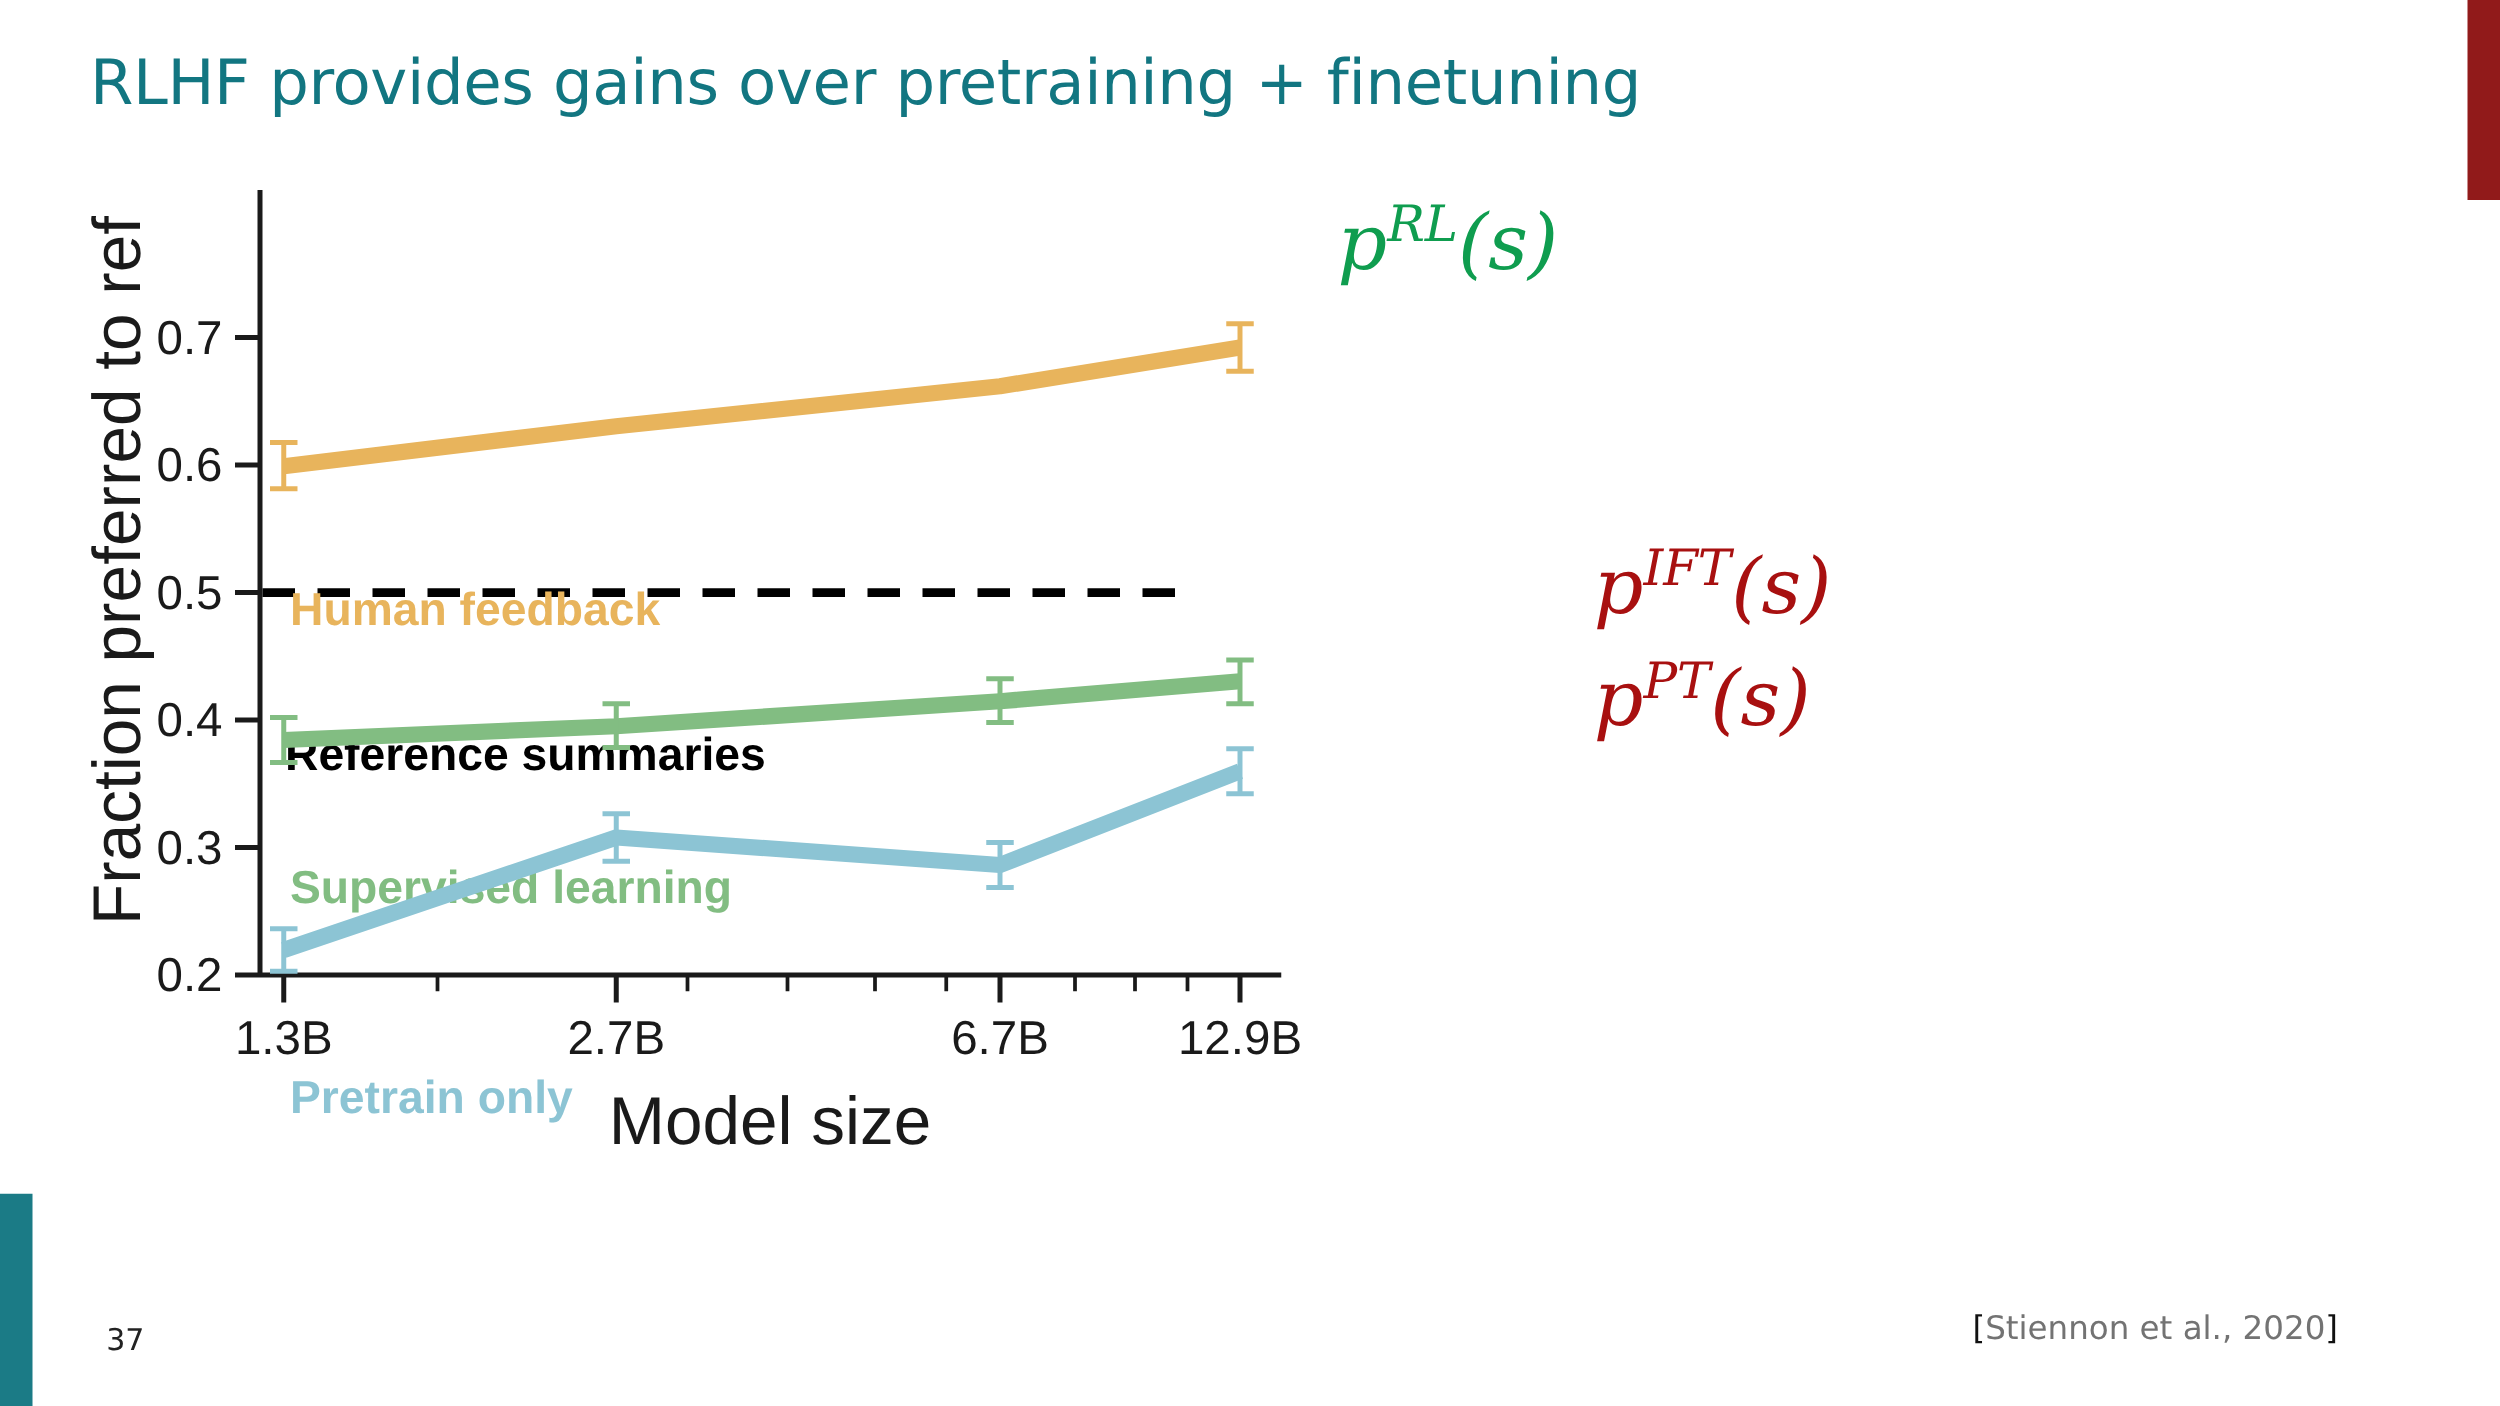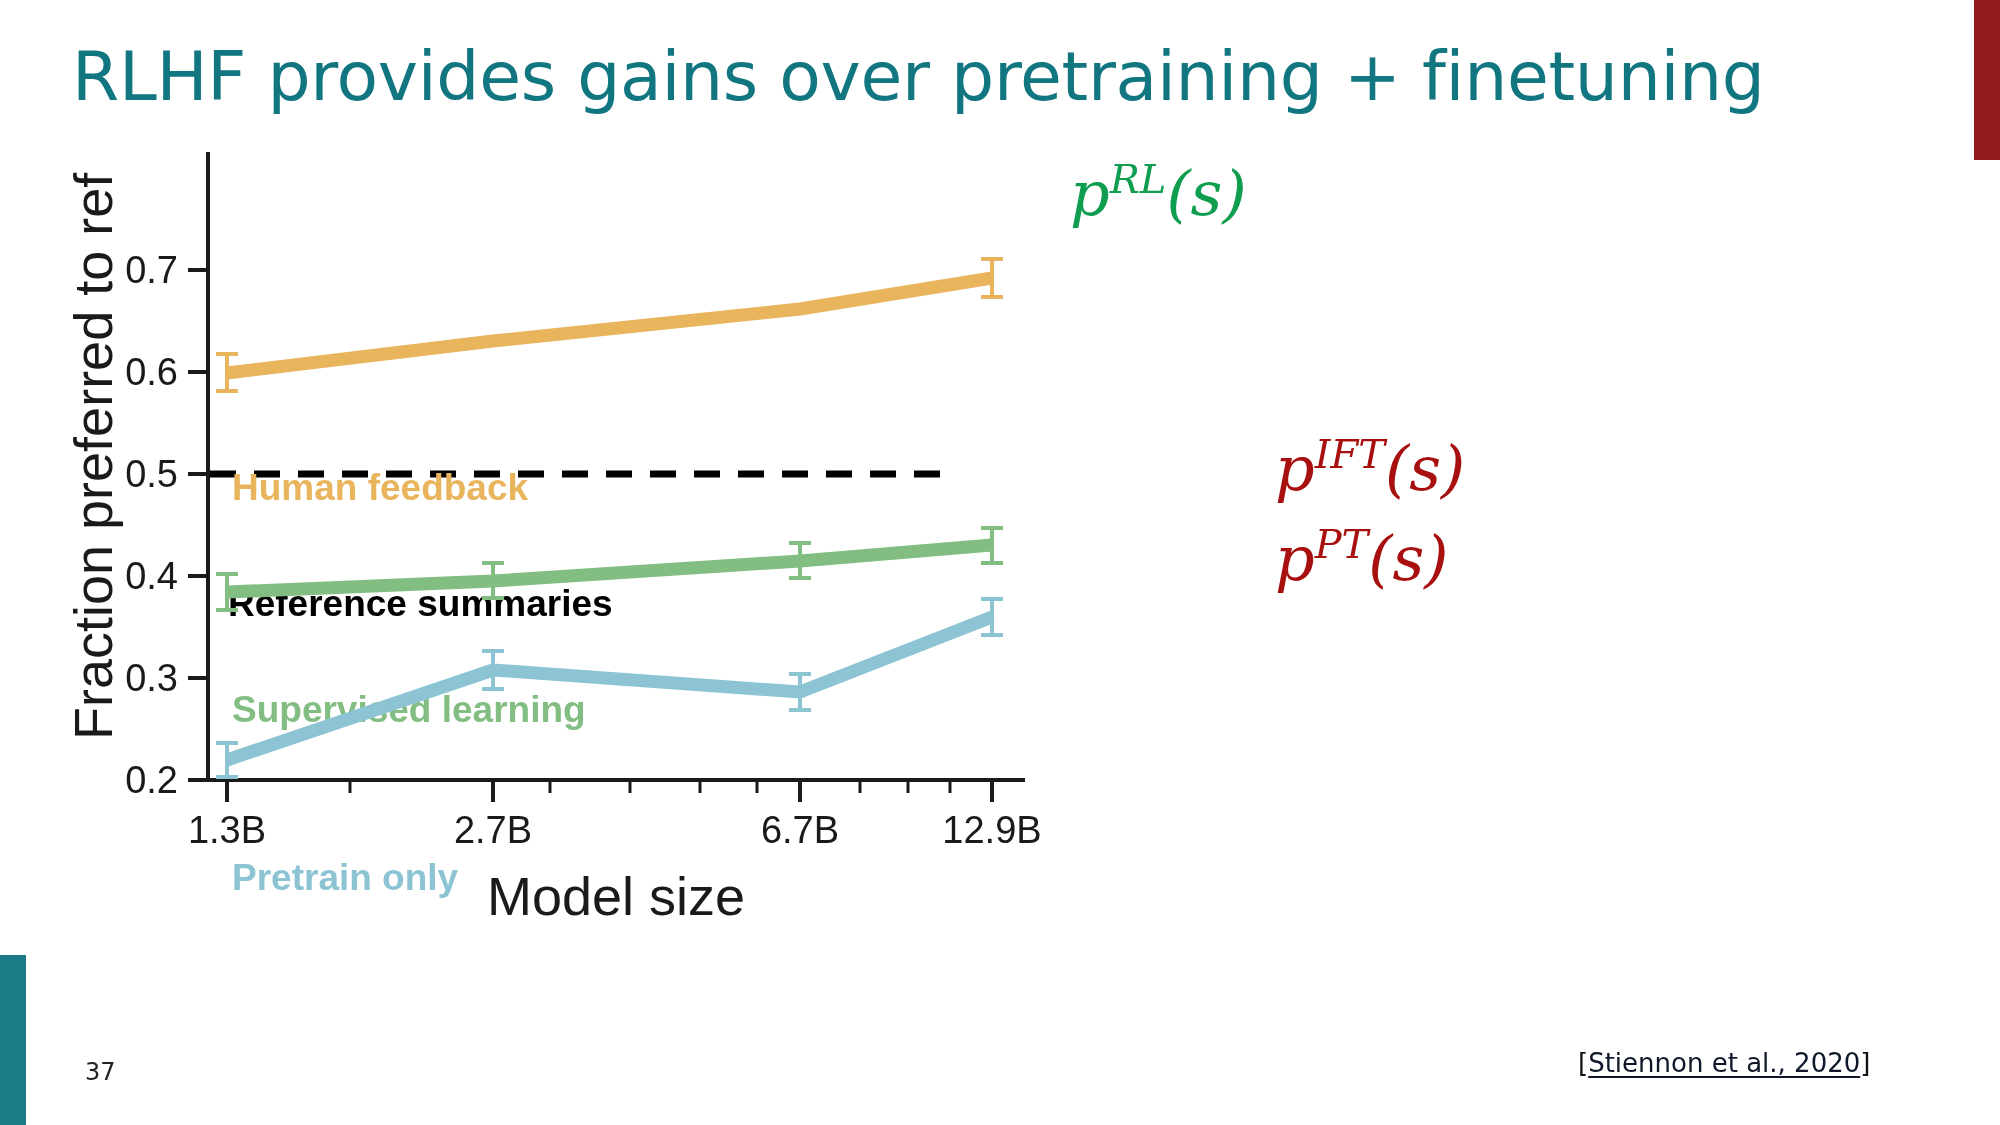--- a/index.html
+++ b/index.html
@@ -31,21 +31,21 @@
     width: 26px;
     height: 170px;
     background: #1b7b86;
   }
 
   
   #slide-title {
     position: absolute;
     left: 72px;
     top: 38px;
-    font-size: 68px;
+    font-size: 50px;
     line-height: 1.15;
     color: #127681;
     font-family: "DejaVu Sans", sans-serif;
     font-weight: 400;
     letter-spacing: -0.3px;
     white-space: nowrap;
   }
 
   
   #page-number {
@@ -59,22 +59,21 @@
   #citation {
     position: absolute;
     left: 1578px;
     top: 1048px;
     font-size: 26px;
     color: #111111;
     font-family: "DejaVu Sans", sans-serif;
     white-space: nowrap;
   }
   #citation .cite-link {
-    color: #0f172a;
-    text-decoration: underline;
+    color: #737373;
     text-underline-offset: 4px;
   }
 
   
   #figure {
     position: absolute;
     left: 60px;
     top: 140px;
     width: 1420px;
     height: 900px;

